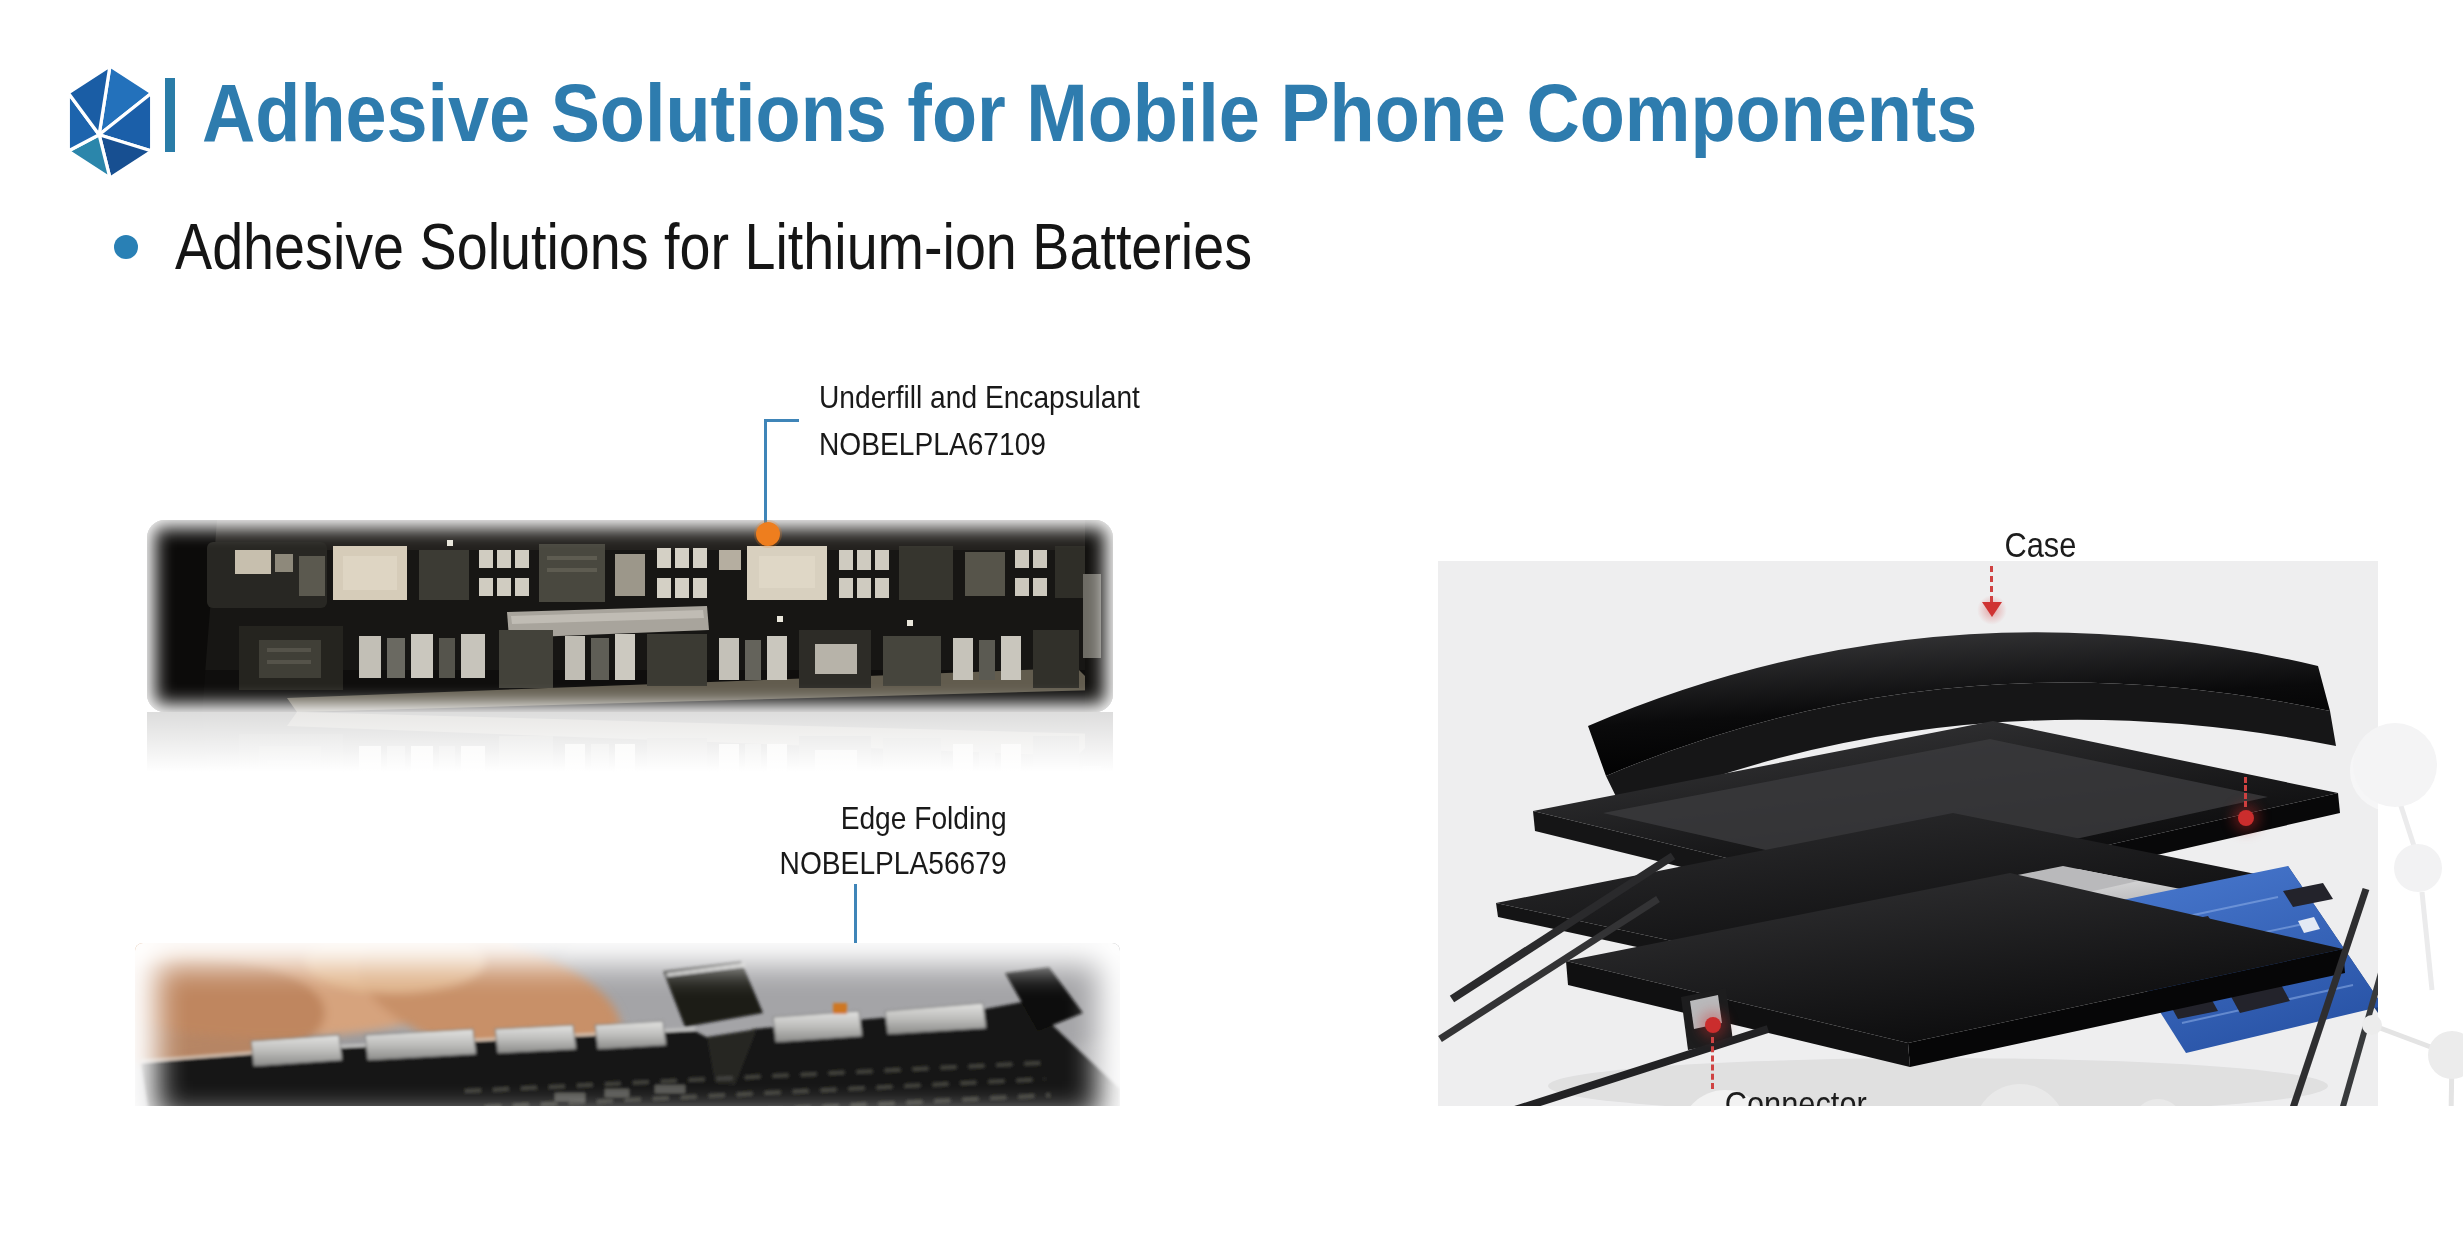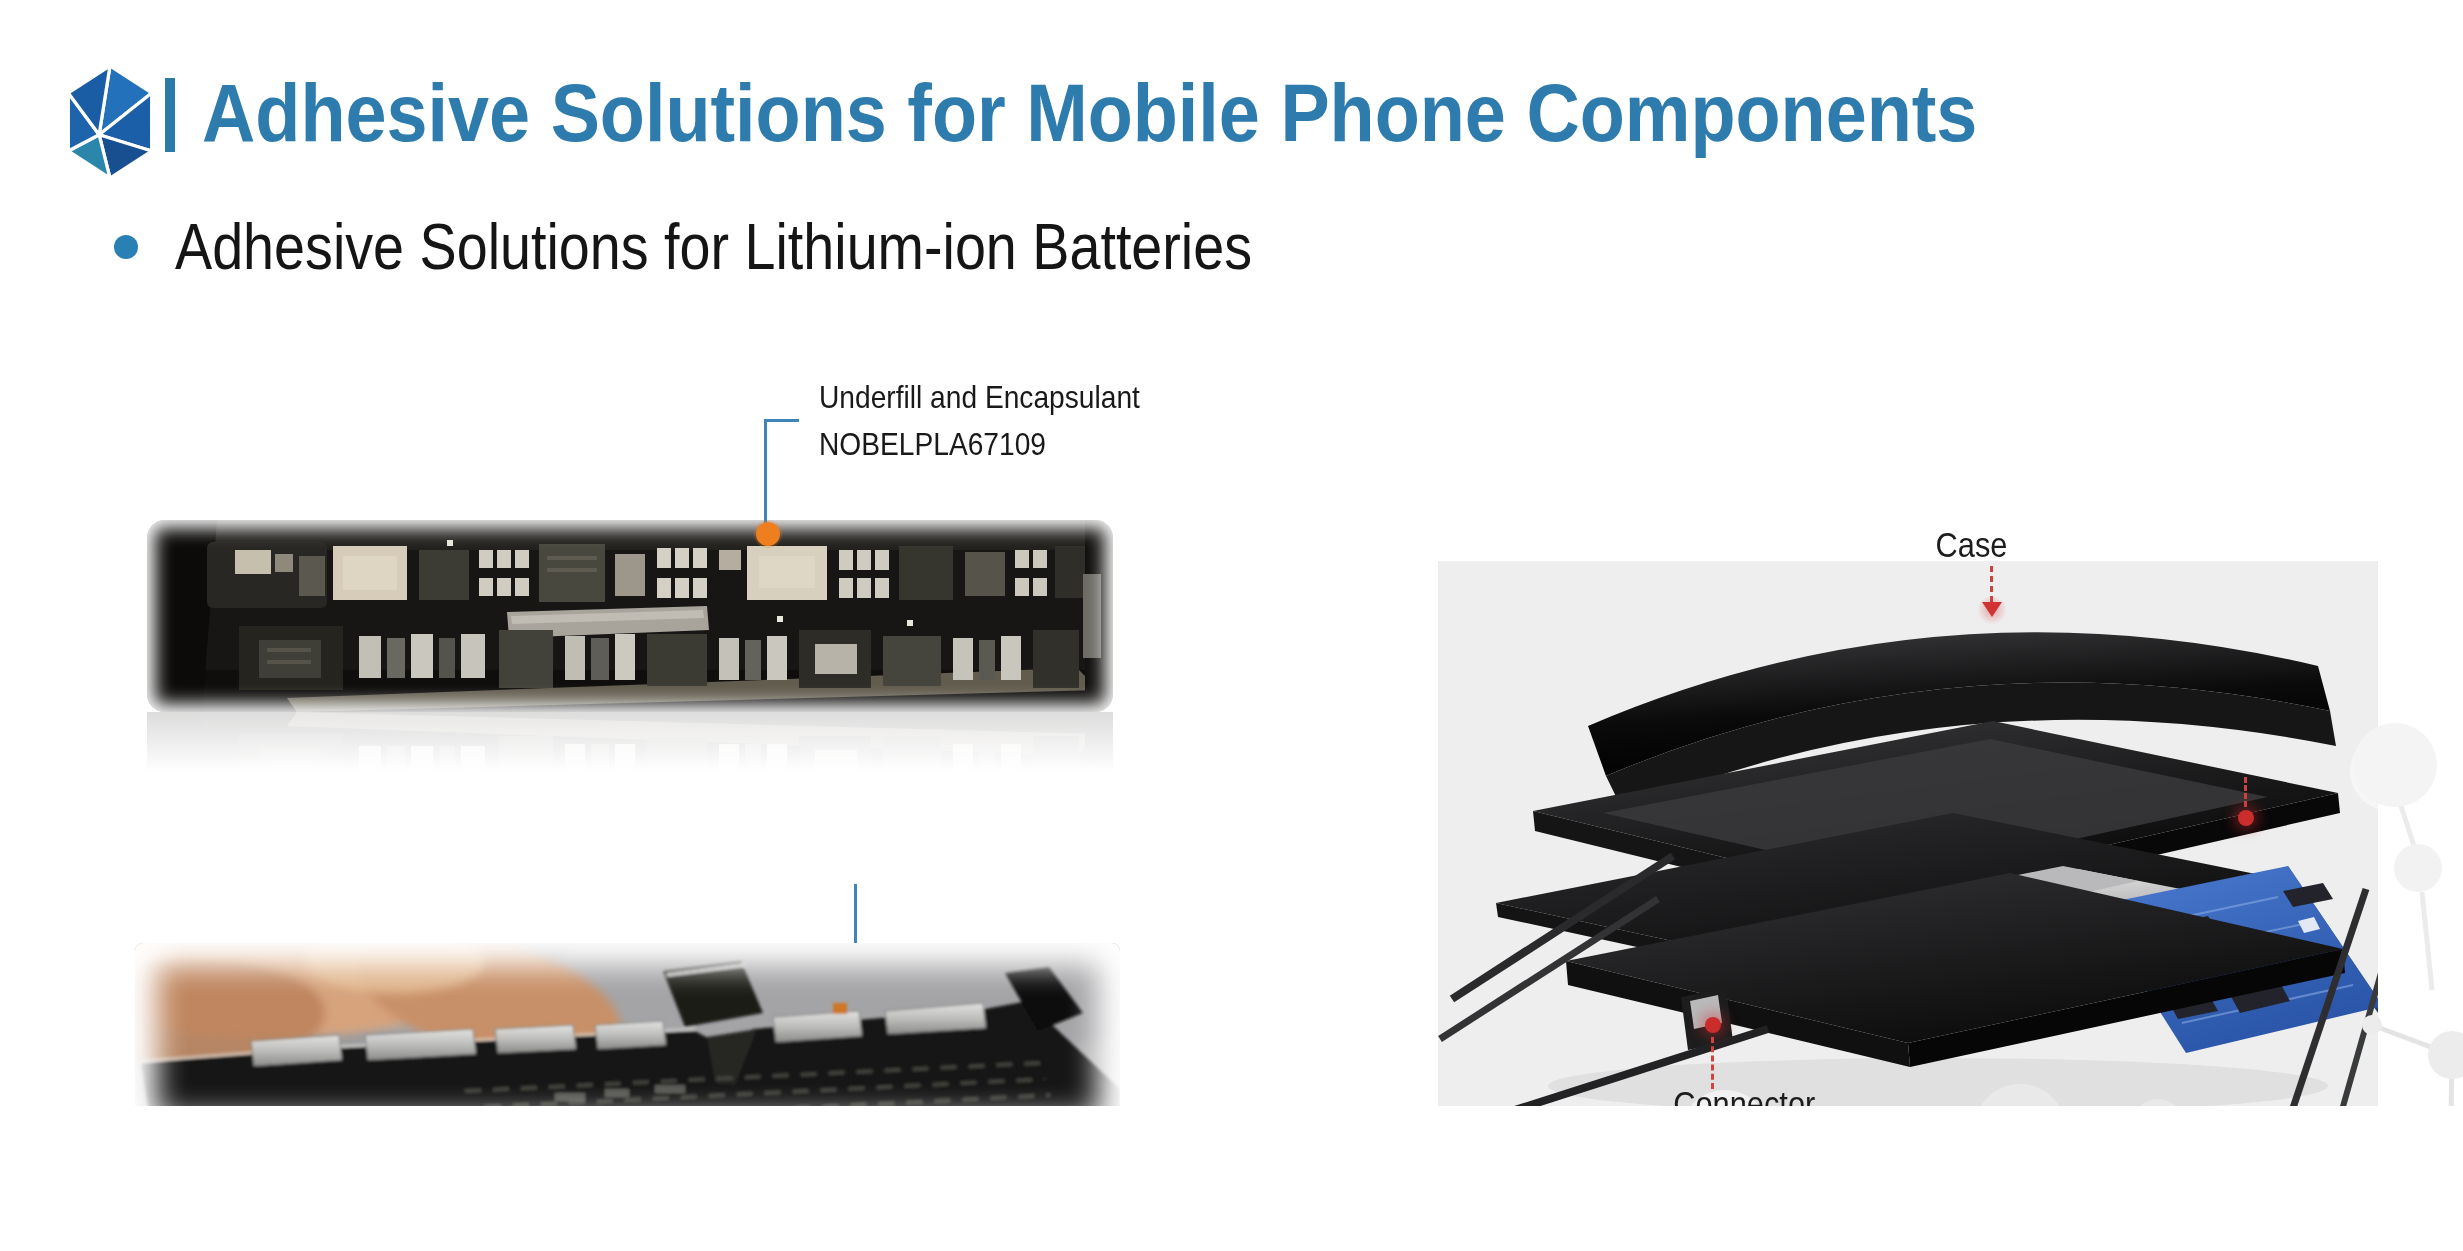--- a/index.html
+++ b/index.html
@@ -15,21 +15,21 @@
 
   
   .bullet-dot{left:114px;top:235px;width:24px;height:24px;border-radius:50%;background:#2980b5}
   .bullet-text{left:175px;top:210px;font-size:64px;color:#151515;
                transform:scaleX(.87);transform-origin:0 0;white-space:nowrap}
 
   
   .callout{font-size:32px;line-height:47px;color:#191919}
   .cond{transform:scaleX(.88);transform-origin:0 0;white-space:nowrap}
   .condc{transform:scaleX(.88);transform-origin:50% 0;white-space:nowrap}
-  .center{text-align:left}
+  .center{text-align:right}
 
   
   .hline{height:3px;background:#3f85b8}
   .vline{width:3px;background:#3f85b8}
   .odot{width:24px;height:24px;border-radius:50%;background:#ee7e1e;
         box-shadow:0 0 0 2px rgba(238,126,30,.22)}
   .rdash{width:0;border-left:3px dashed #cf4242}
   .rdot{width:16px;height:16px;border-radius:50%;background:#cb2d2d;
         box-shadow:0 0 12px 6px rgba(205,45,45,.35)}
   .rarrow{width:0;height:0;border-left:10px solid transparent;border-right:10px solid transparent;
@@ -177,20 +177,24 @@
   </div>
 
   <div class="abs callout" style="left:819px;top:374px">
     <div class="cond">Underfill and Encapsulant</div>
     <div class="cond">NOBELPLA67109</div>
   </div>
   <div class="abs hline" style="left:765px;top:419px;width:34px"></div>
   <div class="abs vline" style="left:764px;top:419px;height:115px"></div>
   <div class="abs odot" style="left:756px;top:522px"></div>
 
+  <div class="abs callout center" style="left:687px;top:796px;width:340px;line-height:45px">
+    <div class="condc">Edge Folding</div>
+    <div class="condc">NOBELPLA56679</div>
+  </div>
   <div class="abs vline" style="left:854px;top:884px;height:64px"></div>
   <div class="abs hline" style="left:854px;top:945px;width:156px"></div>
   <div class="abs vline" style="left:1007px;top:945px;height:58px"></div>
   <div class="abs odot" style="left:996px;top:1001px"></div>
 
   <div class="abs" style="left:135px;top:943px;width:985px;height:196px;overflow:hidden;border-radius:8px">
     <svg width="985" height="196" viewBox="0 0 985 196" style="filter:blur(0.6px)">
       <defs>
         <linearGradient id="p2bg" x1="0" y1="0" x2="0" y2="1">
           <stop offset="0" stop-color="#939396"></stop>

